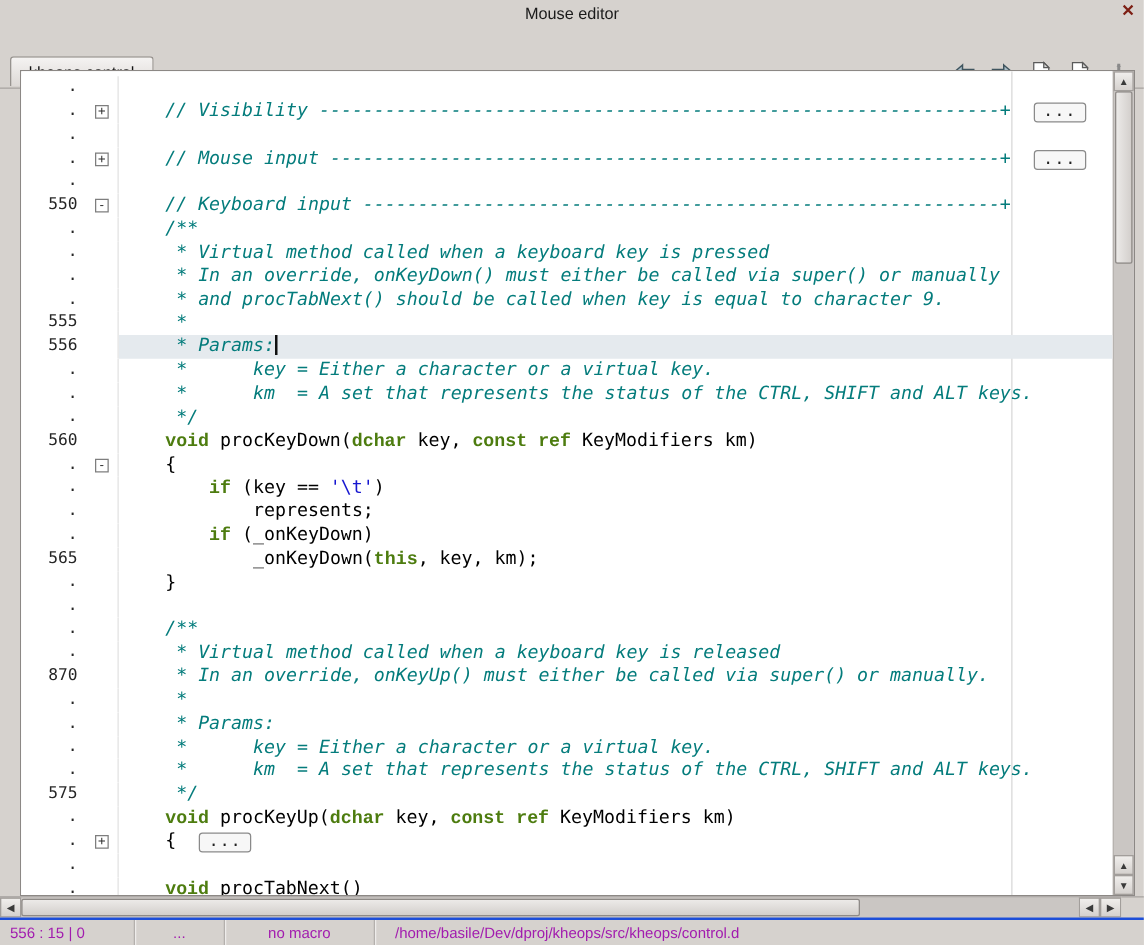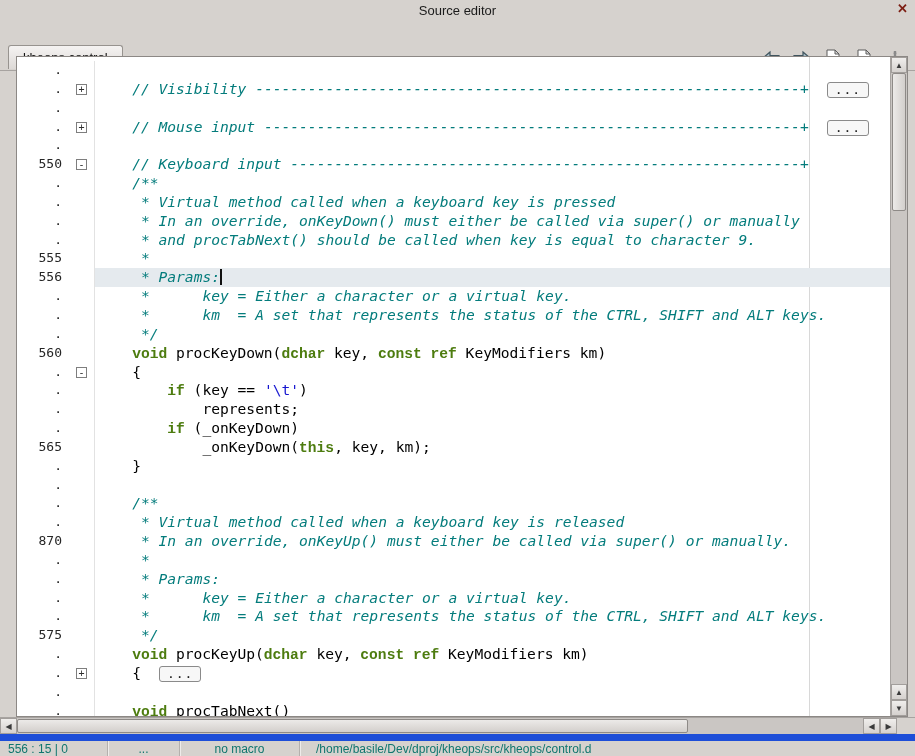--- a/index.html
+++ b/index.html
@@ -53,34 +53,34 @@
   .hscroll { position:absolute; left:0; top:717px; width:897px; height:17px; display:flex;
              background:#cac6c3; border-top:1px solid #a7a3a0; }
   .hscroll .sbtn { width:17px; height:100%; }
   .htrack { flex:1; position:relative; background:#cac6c3; }
   .hthumb { position:absolute; top:1px; bottom:1px; left:0; width:671px; border:1px solid #8e8a87; border-radius:2px;
             background:linear-gradient(#eceae8,#d3cfcc); }
   .corner { position:absolute; left:897px; top:717px; width:18px; height:17px; background:#d6d2ce; border-top:1px solid #a7a3a0; }
 
   
   .statusbar { position:absolute; left:0; top:734px; width:915px; height:22px; background:#d6d2ce;
-               border-top:7px solid #1d4ed8; display:flex; align-items:stretch; font-size:12px; color:#0f766e; }
+               border-top:2px solid #1d4ed8; display:flex; align-items:stretch; font-size:12px; color:#a21caf; }
   .sseg { display:flex; align-items:center; padding:0 8px; border-right:1px solid #b4b0ad; box-shadow:1px 0 0 #eeecea; }
   .seg-caret { width:108px; }
   .seg-info { width:72px; justify-content:center; }
   .seg-macro { width:120px; justify-content:center; }
   .seg-path { flex:1; padding-left:16px; border-right:none; box-shadow:none; }
 </style>
 </head>
 <body>
 
 <div class="window">
 
   <div class="titlebar">
-    <span class="title">Source editor</span>
+    <span class="title">Mouse editor</span>
     <span class="close">✕</span>
   </div>
 
   <div class="tabbar">
     <div class="tab">
       <span>kheops.control</span>
     </div>
     <div class="toolbar">
       <span class="tbtn">
         <svg width="20" height="16" viewBox="0 0 20 16">

